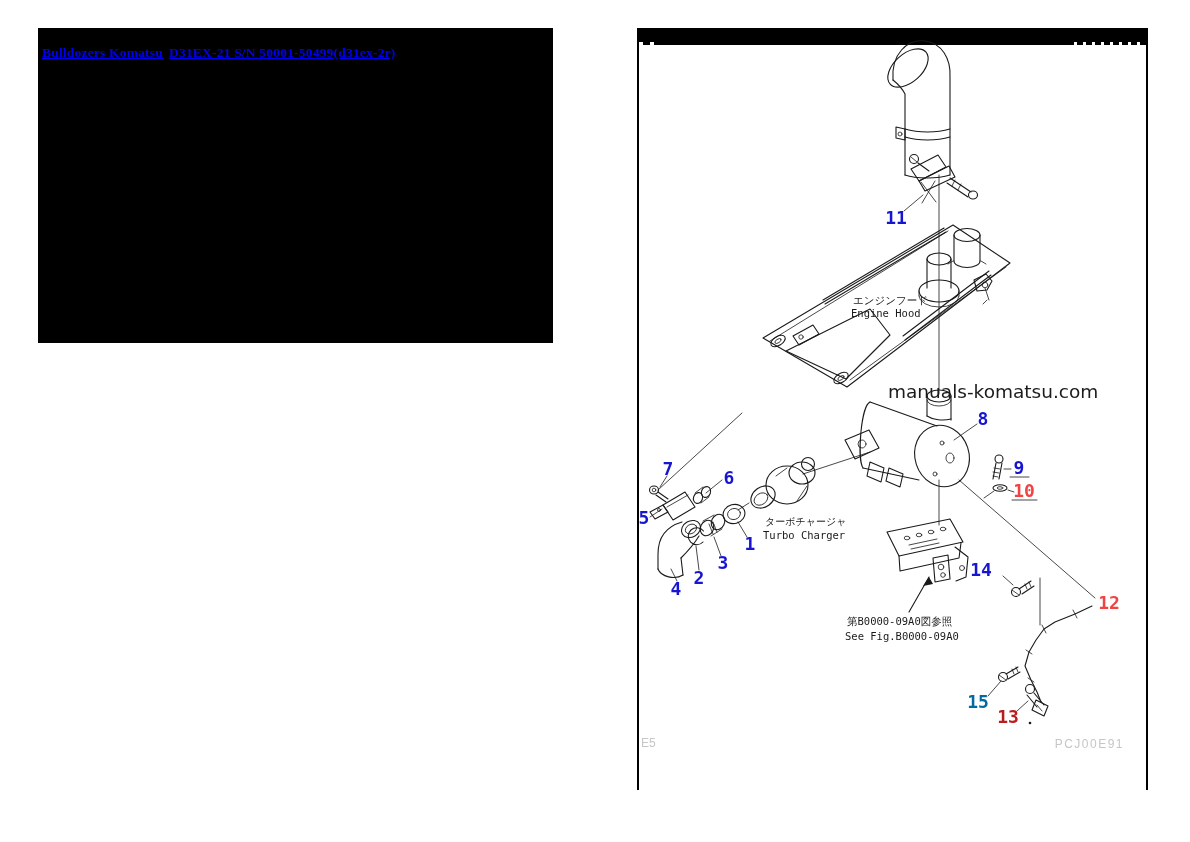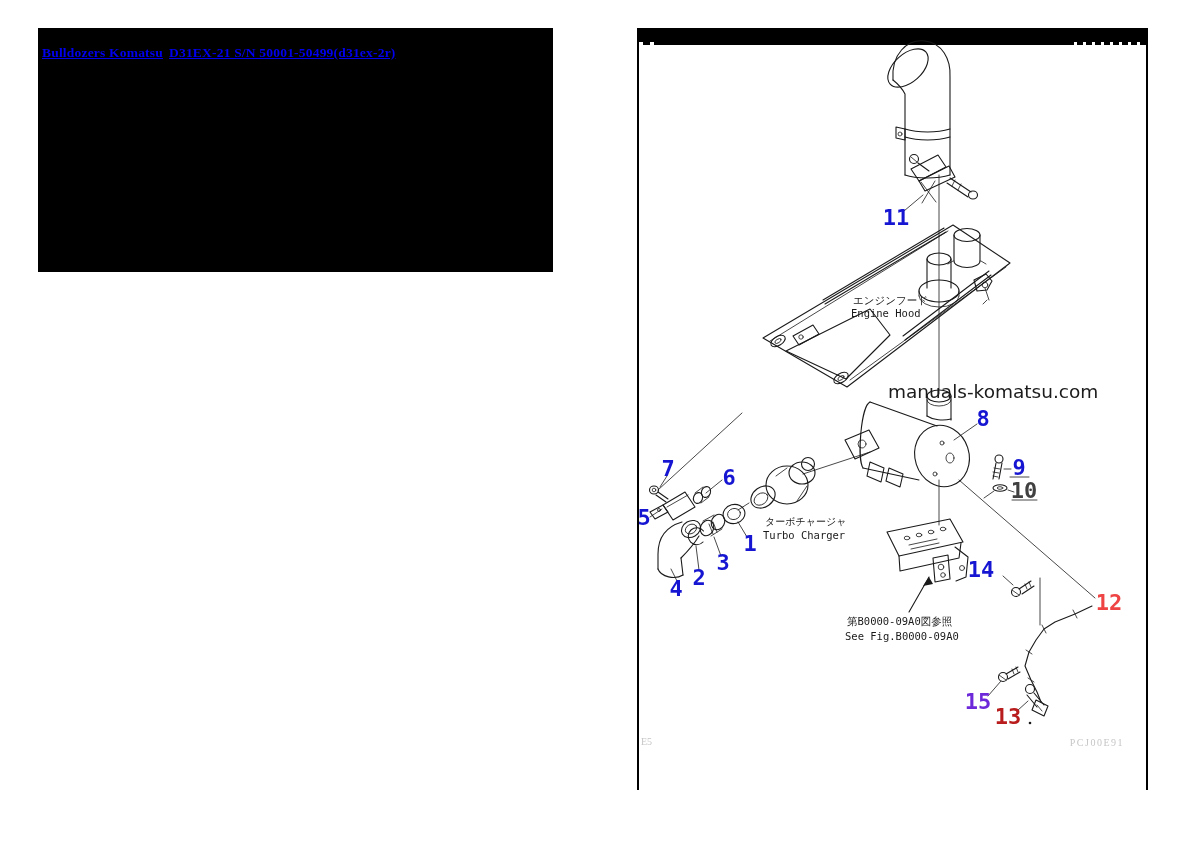--- a/index.html
+++ b/index.html
@@ -2,21 +2,21 @@
 <html><head>
 <meta charset="utf-8">
 <style>
   html,body{margin:0;padding:0;}
   body{
     width:1190px;height:842px;position:relative;overflow:hidden;
     background:#ffffff;font-family:"DejaVu Sans",sans-serif;
   }
   
   .header-box{
-    position:absolute;left:38px;top:28px;width:515px;height:244px;
+    position:absolute;left:38px;top:28px;width:515px;height:315px;
     background:#000000;box-sizing:border-box;
   }
   .header-links{margin:17px 0 0 4px;display:flex;gap:6px;white-space:nowrap;}
   .hlink{
     font-family:"Liberation Serif",serif;font-weight:bold;font-size:13.5px;
     text-decoration:underline;cursor:pointer;letter-spacing:.2px;
   }
   
   .diagram{
     position:absolute;left:637px;top:28px;width:511px;height:762px;
@@ -35,25 +35,25 @@
   svg.art{position:absolute;left:-2px;top:0;width:511px;height:762px;}
   .ln{stroke:#1a1a1a;stroke-width:1.1;fill:none;stroke-linecap:round;stroke-linejoin:round;}
   .lnthin{stroke:#1a1a1a;stroke-width:.8;fill:none;stroke-linecap:round;}
   .fillb{fill:#1a1a1a;stroke:none;}
   .dtext{font-family:"DejaVu Sans Mono",monospace;fill:#1a1a1a;}
   .wmark{font-family:"DejaVu Sans",sans-serif;fill:#1c1c1c;}
   
   #callouts{position:absolute;left:-2px;top:0;width:511px;height:762px;}
   .callout{
     position:absolute;transform:translate(-50%,-50%);
-    font-family:"DejaVu Sans Mono",monospace;font-weight:bold;font-size:22px;
+    font-family:"DejaVu Sans Mono",monospace;font-weight:bold;font-size:18px;
     line-height:1;cursor:pointer;
   }
   
-  .corner{position:absolute;font-family:Liberation Serif, serif;color:#c6c6c6;font-size:10px;}
+  .corner{position:absolute;font-family:Liberation Sans, sans-serif;color:#c6c6c6;font-size:12px;}
   .corner-l{left:2px;top:708px;}
   .corner-r{right:22px;top:709px;letter-spacing:1.5px;}
 </style>
 </head>
 <body>
 
 <div>
 
   <div class="header-box">
     <div class="header-links">
@@ -310,24 +310,24 @@
     <div id="callouts">
         <span class="callout" style="left: 113px; top: 516px; color: rgb(22, 22, 210);">1</span>
         <span class="callout" style="left: 62px; top: 550px; color: rgb(22, 22, 210);">2</span>
         <span class="callout" style="left: 86px; top: 535px; color: rgb(22, 22, 210);">3</span>
         <span class="callout" style="left: 39px; top: 561px; color: rgb(22, 22, 210);">4</span>
         <span class="callout" style="left: 7px; top: 490px; color: rgb(22, 22, 210);">5</span>
         <span class="callout" style="left: 92px; top: 450px; color: rgb(22, 22, 210);">6</span>
         <span class="callout" style="left: 31px; top: 441px; color: rgb(22, 22, 210);">7</span>
         <span class="callout" style="left: 346px; top: 391px; color: rgb(22, 22, 210);">8</span>
         <span class="callout" style="left: 382px; top: 440px; color: rgb(22, 22, 210);">9</span>
-        <span class="callout" style="left: 387px; top: 463px; color: #404040;">10</span>
+        <span class="callout" style="left: 387px; top: 463px; color: #ef4444;">10</span>
         <span class="callout" style="left: 259px; top: 190px; color: rgb(22, 22, 210);">11</span>
         <span class="callout" style="left: 472px; top: 575px; color: #ef4444;">12</span>
         <span class="callout" style="left: 371px; top: 689px; color: #b91c1c;">13</span>
         <span class="callout" style="left: 344px; top: 542px; color: rgb(22, 22, 210);">14</span>
-        <span class="callout" style="left: 341px; top: 674px; color: #6d28d9;">15</span>
+        <span class="callout" style="left: 341px; top: 674px; color: #0369a1;">15</span>
       </div>
 
     <div class="corner corner-l">E5</div>
     <div class="corner corner-r">PCJ00E91</div>
   </div>
 </div>
 
 </body></html>

